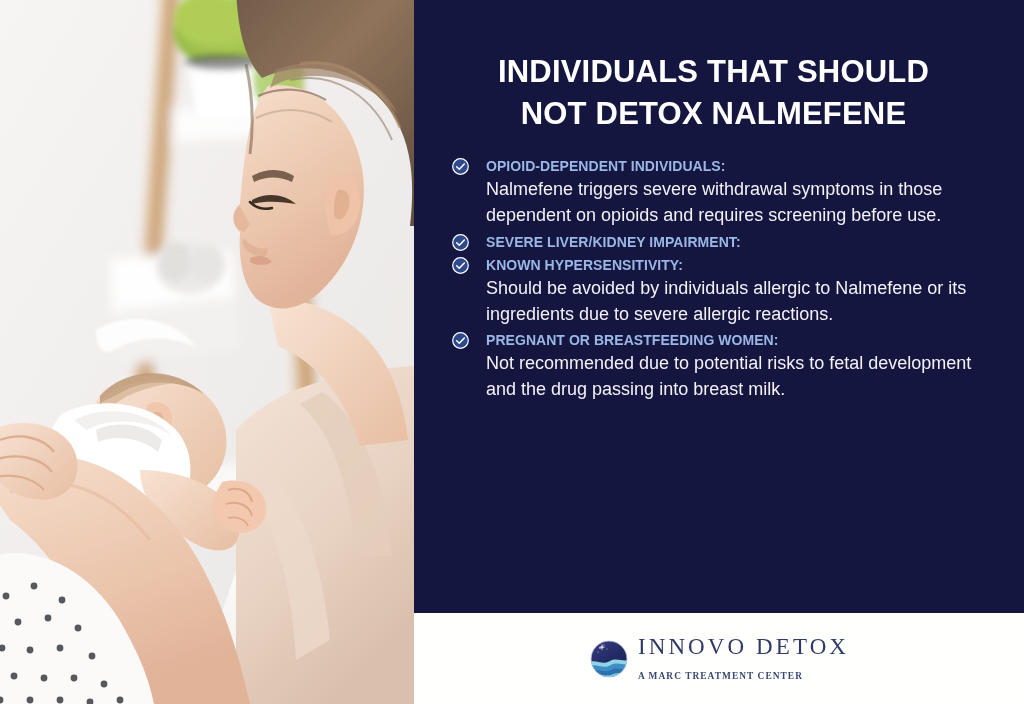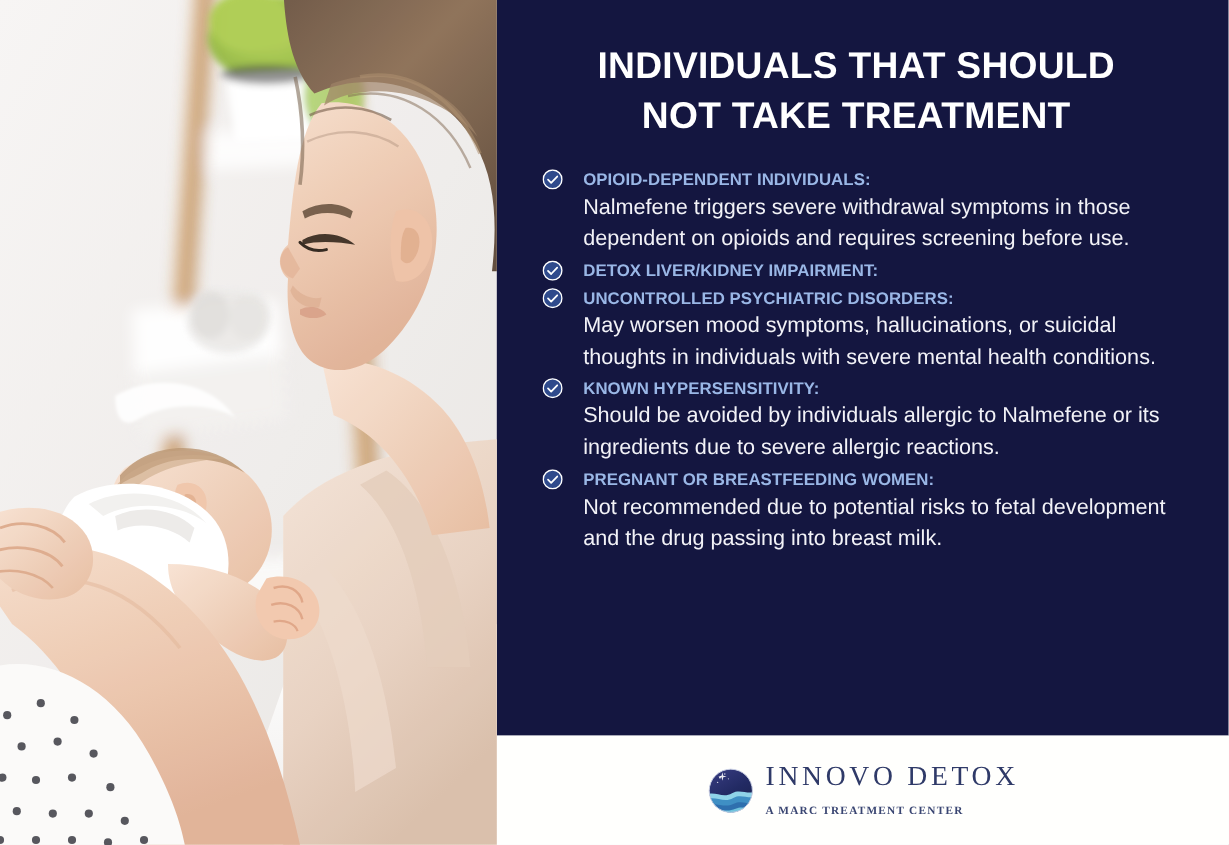--- a/index.html
+++ b/index.html
@@ -41,20 +41,21 @@
 
   .headline {
     text-align: center;
     color: #ffffff;
     font-family: "Liberation Sans", sans-serif;
     font-weight: 700;
     font-size: 31px;
     line-height: 1.34;
     letter-spacing: 0.2px;
     padding: 0 24px;
+    margin-top: 17px;
   }
   .headline .line { display: block; white-space: nowrap; }
 
   .bullet-list {
     margin-top: 22px;
     padding-left: 12px;
   }
 
   .bullet {
     position: relative;
@@ -307,50 +308,42 @@
       <path d="M96 330 C130 310 176 318 196 348 C178 336 140 334 114 350 C104 356 96 350 96 330 Z" fill="#ffffff" opacity="0.85" filter="url(#blur1)"></path>
 
       <rect x="0" y="0" width="414" height="704" fill="#ffffff" opacity="0.05"></rect>
     </svg>
   </div>
 
   <div class="content-panel">
 
     <h1 class="headline">
       <span class="line">INDIVIDUALS THAT SHOULD</span>
-      <span class="line">NOT TAKE TREATMENT</span>
+      <span class="line">NOT DETOX NALMEFENE</span>
     </h1>
 
     <div class="bullet-list">
 
       <div class="bullet">
         <svg class="check-icon" viewBox="0 0 24 24">
           <circle cx="12" cy="12" r="11" fill="#2f4a8c" stroke="#ffffff" stroke-width="1.7"></circle>
           <path d="M6.6 12.3 L10.3 16 L17.4 8.6" fill="none" stroke="#ffffff" stroke-width="2.1" stroke-linecap="round" stroke-linejoin="round"></path>
         </svg>
         <span class="bullet-title">OPIOID-DEPENDENT INDIVIDUALS:</span>
         <span class="bullet-body">Nalmefene triggers severe withdrawal symptoms in those dependent on opioids and requires screening before use.</span>
       </div>
 
       <div class="bullet">
         <svg class="check-icon" viewBox="0 0 24 24">
           <circle cx="12" cy="12" r="11" fill="#2f4a8c" stroke="#ffffff" stroke-width="1.7"></circle>
           <path d="M6.6 12.3 L10.3 16 L17.4 8.6" fill="none" stroke="#ffffff" stroke-width="2.1" stroke-linecap="round" stroke-linejoin="round"></path>
         </svg>
-        <span class="bullet-title">DETOX LIVER/KIDNEY IMPAIRMENT:</span>
+        <span class="bullet-title">SEVERE LIVER/KIDNEY IMPAIRMENT:</span>
       </div>
 
-      <div class="bullet">
-        <svg class="check-icon" viewBox="0 0 24 24">
-          <circle cx="12" cy="12" r="11" fill="#2f4a8c" stroke="#ffffff" stroke-width="1.7"></circle>
-          <path d="M6.6 12.3 L10.3 16 L17.4 8.6" fill="none" stroke="#ffffff" stroke-width="2.1" stroke-linecap="round" stroke-linejoin="round"></path>
-        </svg>
-        <span class="bullet-title">UNCONTROLLED PSYCHIATRIC DISORDERS:</span>
-        <span class="bullet-body">May worsen mood symptoms, hallucinations, or suicidal thoughts in individuals with severe mental health conditions.</span>
-      </div>
 
       <div class="bullet">
         <svg class="check-icon" viewBox="0 0 24 24">
           <circle cx="12" cy="12" r="11" fill="#2f4a8c" stroke="#ffffff" stroke-width="1.7"></circle>
           <path d="M6.6 12.3 L10.3 16 L17.4 8.6" fill="none" stroke="#ffffff" stroke-width="2.1" stroke-linecap="round" stroke-linejoin="round"></path>
         </svg>
         <span class="bullet-title">KNOWN HYPERSENSITIVITY:</span>
         <span class="bullet-body">Should be avoided by individuals allergic to Nalmefene or its ingredients due to severe allergic reactions.</span>
       </div>
 

